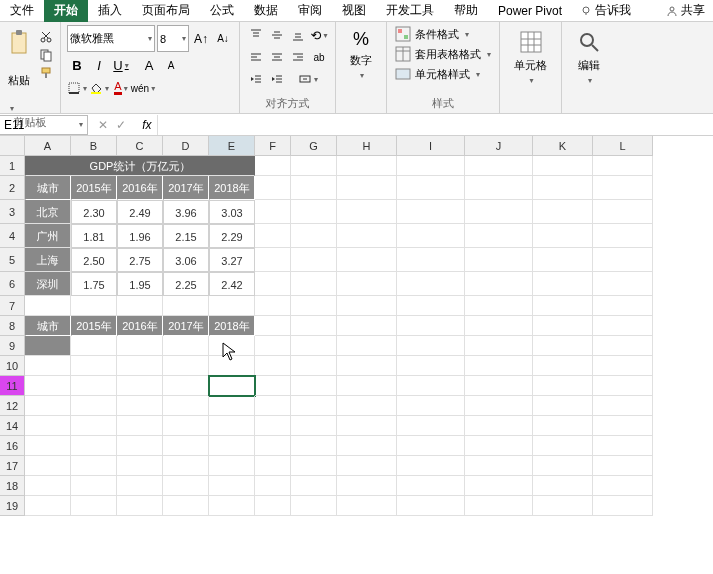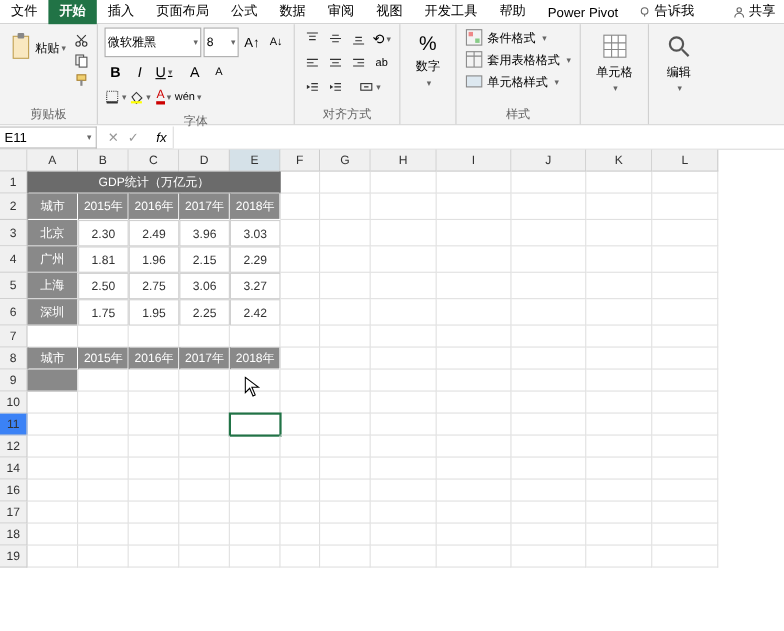--- a/index.html
+++ b/index.html
@@ -11,21 +11,21 @@
 .menubar .spacer { flex: 1; }
 .menubar .right-item { display: flex; align-items: center; padding: 0 8px; font-size: 12px; gap: 3px; }
 
 .ribbon { display: flex; background: #f3f3f3; border-bottom: 1px solid #d0d0d0; height: 92px; }
 .ribbon-group { border-right: 1px solid #d0d0d0; padding: 3px 6px 2px; display: flex; flex-direction: column; justify-content: space-between; }
 .ribbon-group-label { text-align: center; font-size: 11px; color: #666; padding-top: 2px; }
 .ribbon-group-controls { display: flex; gap: 4px; align-items: flex-start; }
 
 .clip-left { display: flex; flex-direction: column; align-items: center; gap: 2px; padding: 4px 2px 0; }
 .clip-right { display: flex; flex-direction: column; gap: 2px; padding: 4px 0 0; }
-.paste-btn { display: flex; flex-direction: row; align-items: center; font-size: 11px; gap: 0; }
+.paste-btn { display: flex; flex-direction: column; align-items: flex-start; font-size: 11px; gap: 16px; }
 .small-icon { width: 16px; height: 16px; display: flex; align-items: center; justify-content: center; font-size: 13px; }
 
 .font-row { display: flex; gap: 2px; align-items: center; margin-bottom: 3px; }
 .font-select { border: 1px solid #aaa; font-size: 11px; height: 27px; padding: 0 2px; background: #fff; display: flex; align-items: center; justify-content: space-between; }
 .font-name { width: 88px; }
 .font-size { width: 32px; }
 .btn-sq { width: 20px; height: 20px; border: none; background: transparent; display: flex; align-items: center; justify-content: center; font-size: 13px; cursor: pointer; }
 
 .align-col { display: flex; flex-direction: column; gap: 2px; }
 .align-row { display: flex; gap: 1px; }
@@ -39,21 +39,21 @@
 .namebox { width: 88px; border: 1px solid #bbb; border-left: none; height: 20px; padding: 0 4px; font-size: 12px; display: flex; align-items: center; justify-content: space-between; }
 .fx-controls { display: flex; gap: 8px; padding: 0 10px; color: #999; }
 .fx-label { font-style: italic; font-size: 12px; padding: 0 6px; }
 .formula-input { flex: 1; border: none; border-left: 1px solid #ddd; height: 20px; padding: 0 6px; font-size: 12px; outline: none; }
 .corner { width: 25px; height: 20px; background: #f0f0f0; border-right: 1px solid #ccc; border-bottom: 1px solid #ccc; }
 .col-h { border-right: 1px solid #ccc; border-bottom: 1px solid #ccc; background: #f0f0f0; text-align: center; font-size: 11px; height: 20px; line-height: 20px; color: #333; }
 .col-h.selected { background: #d5e1e8; }
 .rows { display: flex; flex-direction: column; }
 .row { display: flex; }
 .row-h { width: 25px; border-right: 1px solid #ccc; border-bottom: 1px solid #ccc; background: #f0f0f0; text-align: center; font-size: 11px; color: #333; height: 20px; line-height: 20px; }
-.row-h.selected { background: #3b82f6; }
+.row-h.selected { background: #d946ef; }
 .cell { border-right: 1px solid #e0e0e0; border-bottom: 1px solid #e0e0e0; height: 20px; line-height: 20px; font-size: 11px; text-align: center; overflow: hidden; }
 
 .cell.title { background: #6b6b6b; color: #fff; border-right-color: #6b6b6b; }
 .cell.title.bl { border-left: 1px solid #6b6b6b; }
 .cell.hdr { background: #898989; color: #fff; border-color: #fff; border-left: 1px solid #898989; }
 .cell.rowhdr { background: #898989; color: #fff; }
 .cell.data { border: 1px solid #d0d0d0; color: #333; }
 
 .cell.active { outline: 2px solid #217346; outline-offset: -1px; }
 
@@ -192,21 +192,20 @@
         <button class="btn-sq">
           <span style="color:#c00;border-bottom:3px solid #c00;font-size:11px;line-height:11px">A</span>
             <span class="drop-arrow">▾</span>
         </button>
         <button class="btn-sq">
             <span style="font-size:10px">wén</span>
             <span class="drop-arrow">▾</span>
           </button>
       </div>
     </div>
-    <div class="ribbon-group-label">字体</div>
   </div>
 
   <div class="ribbon-group">
     <div class="ribbon-group-controls">
       <div class="align-col">
         <div class="align-row">
           <button class="btn-sq">
               <svg width="14" height="14">
                 <line x1="2" y1="2" x2="12" y2="2" stroke="#333"></line>
                 <line x1="4" y1="5" x2="10" y2="5" stroke="#333"></line>

